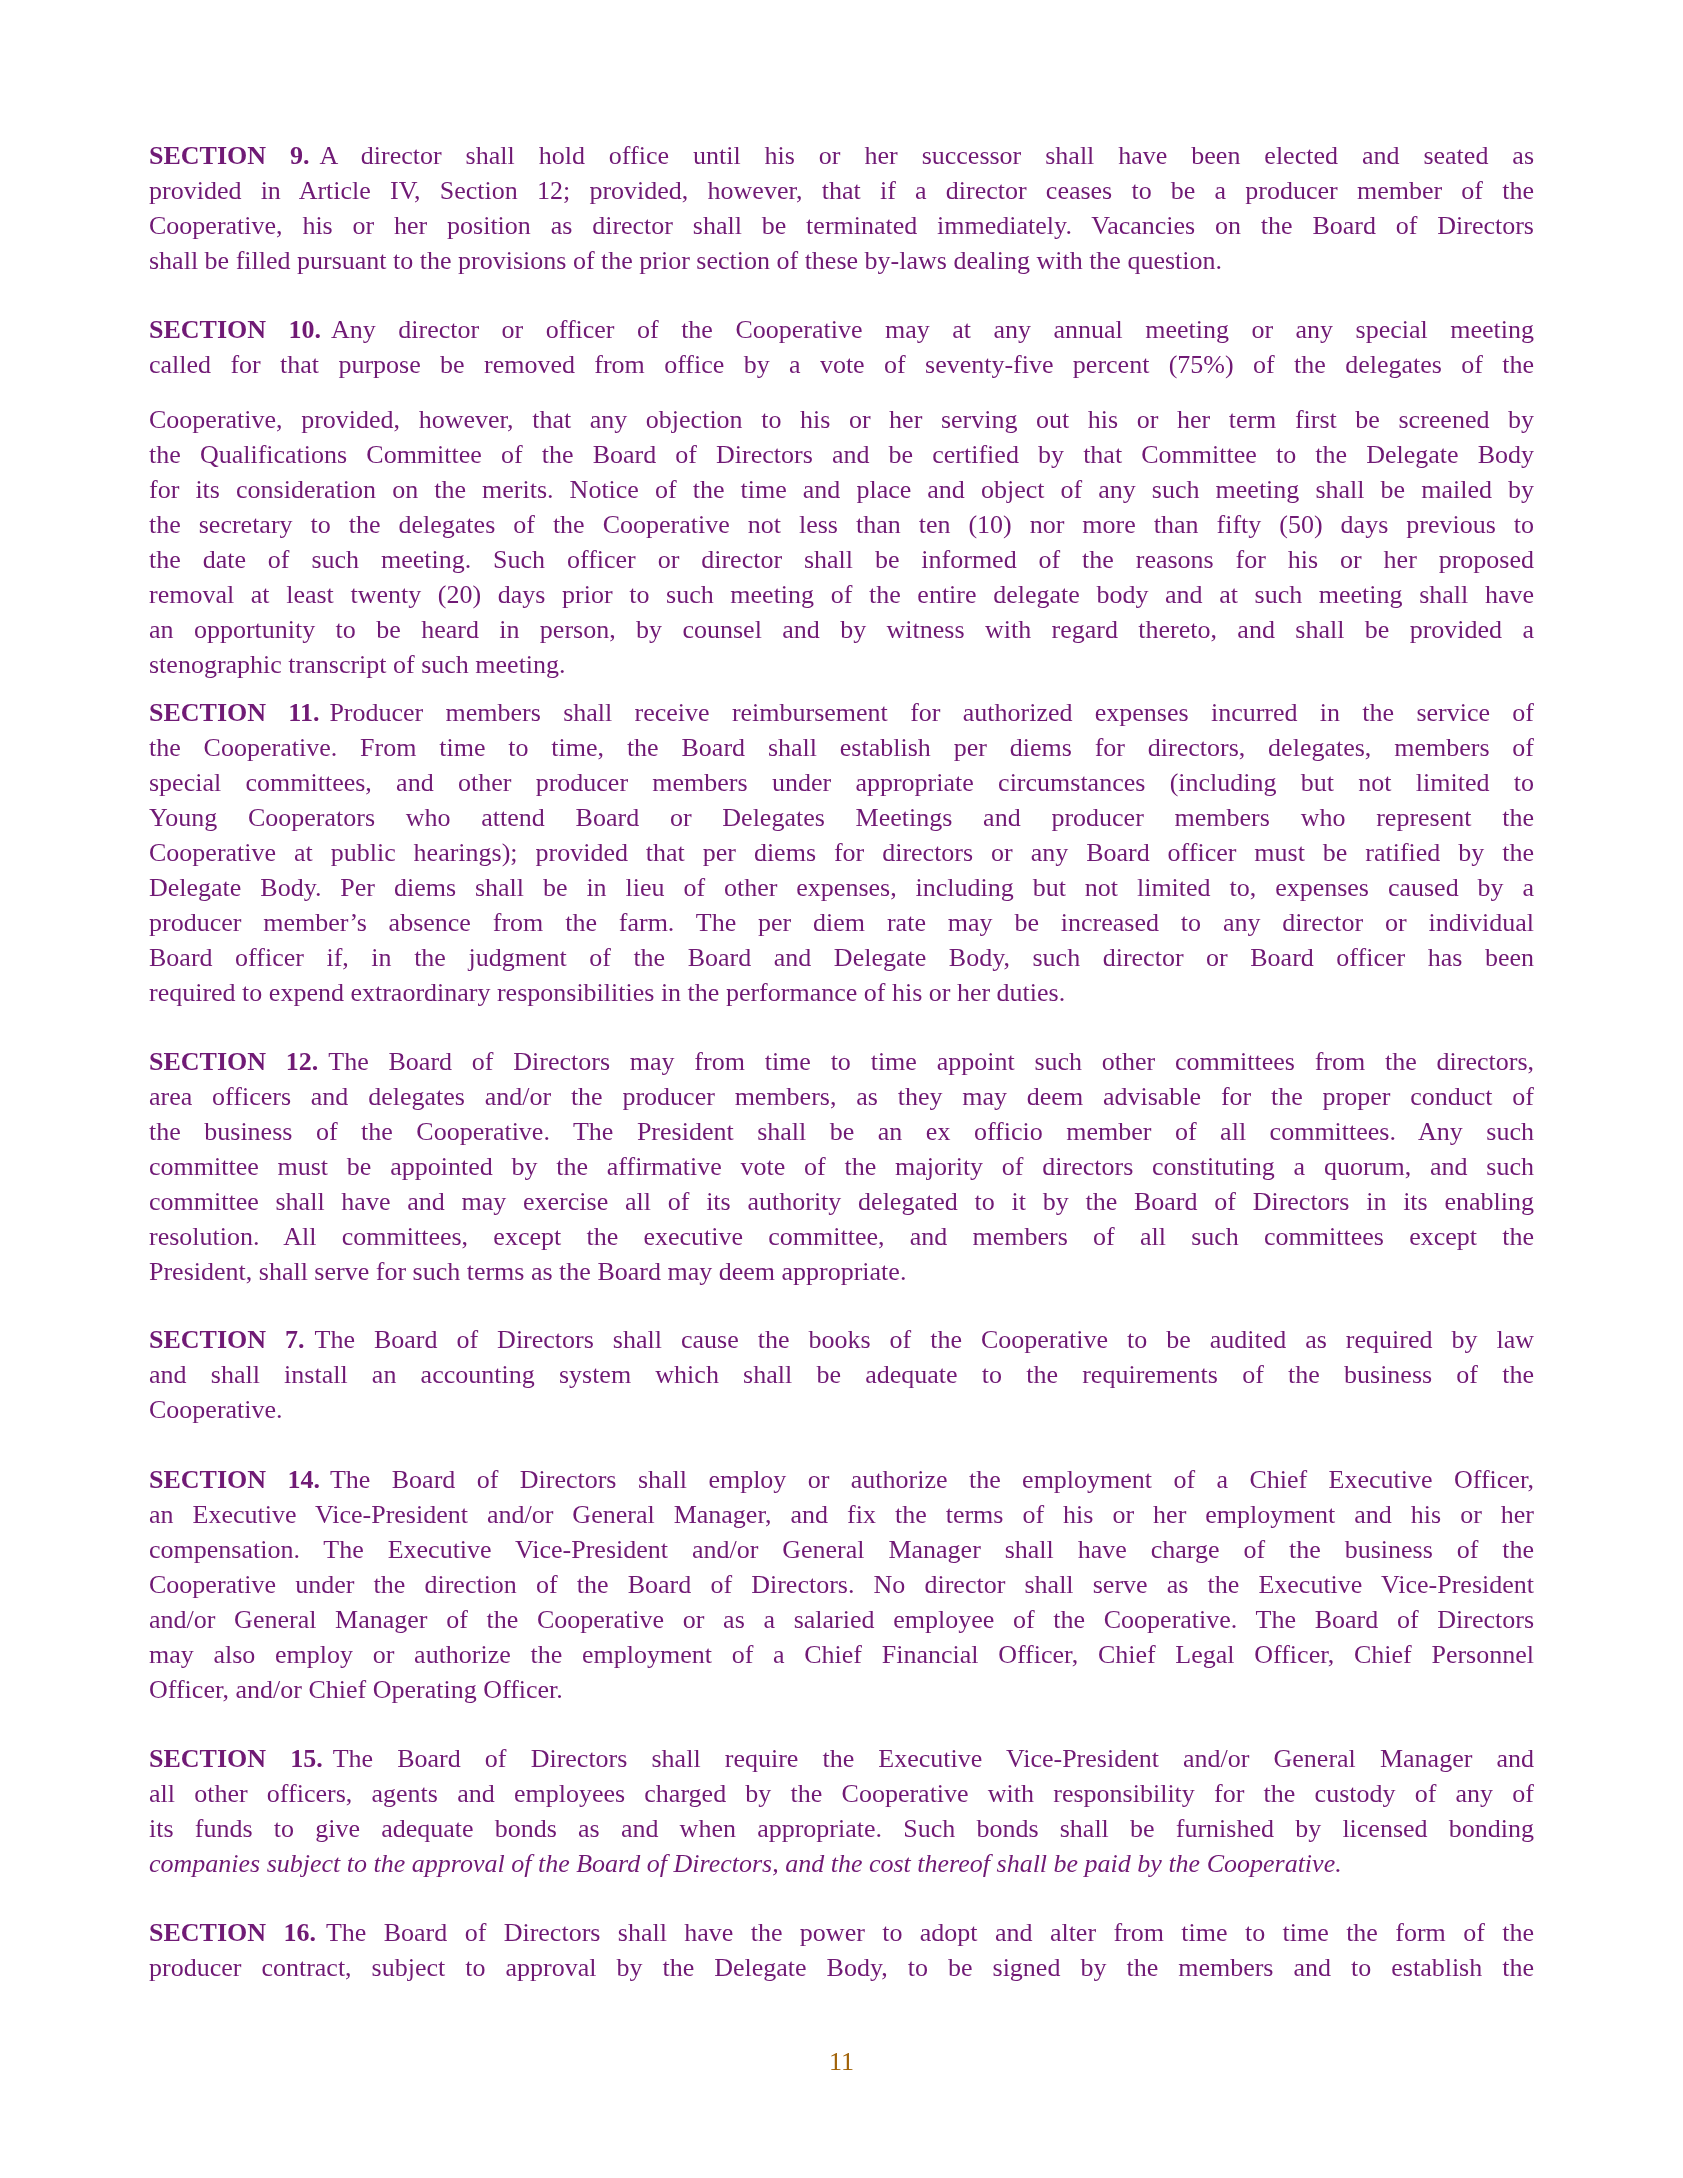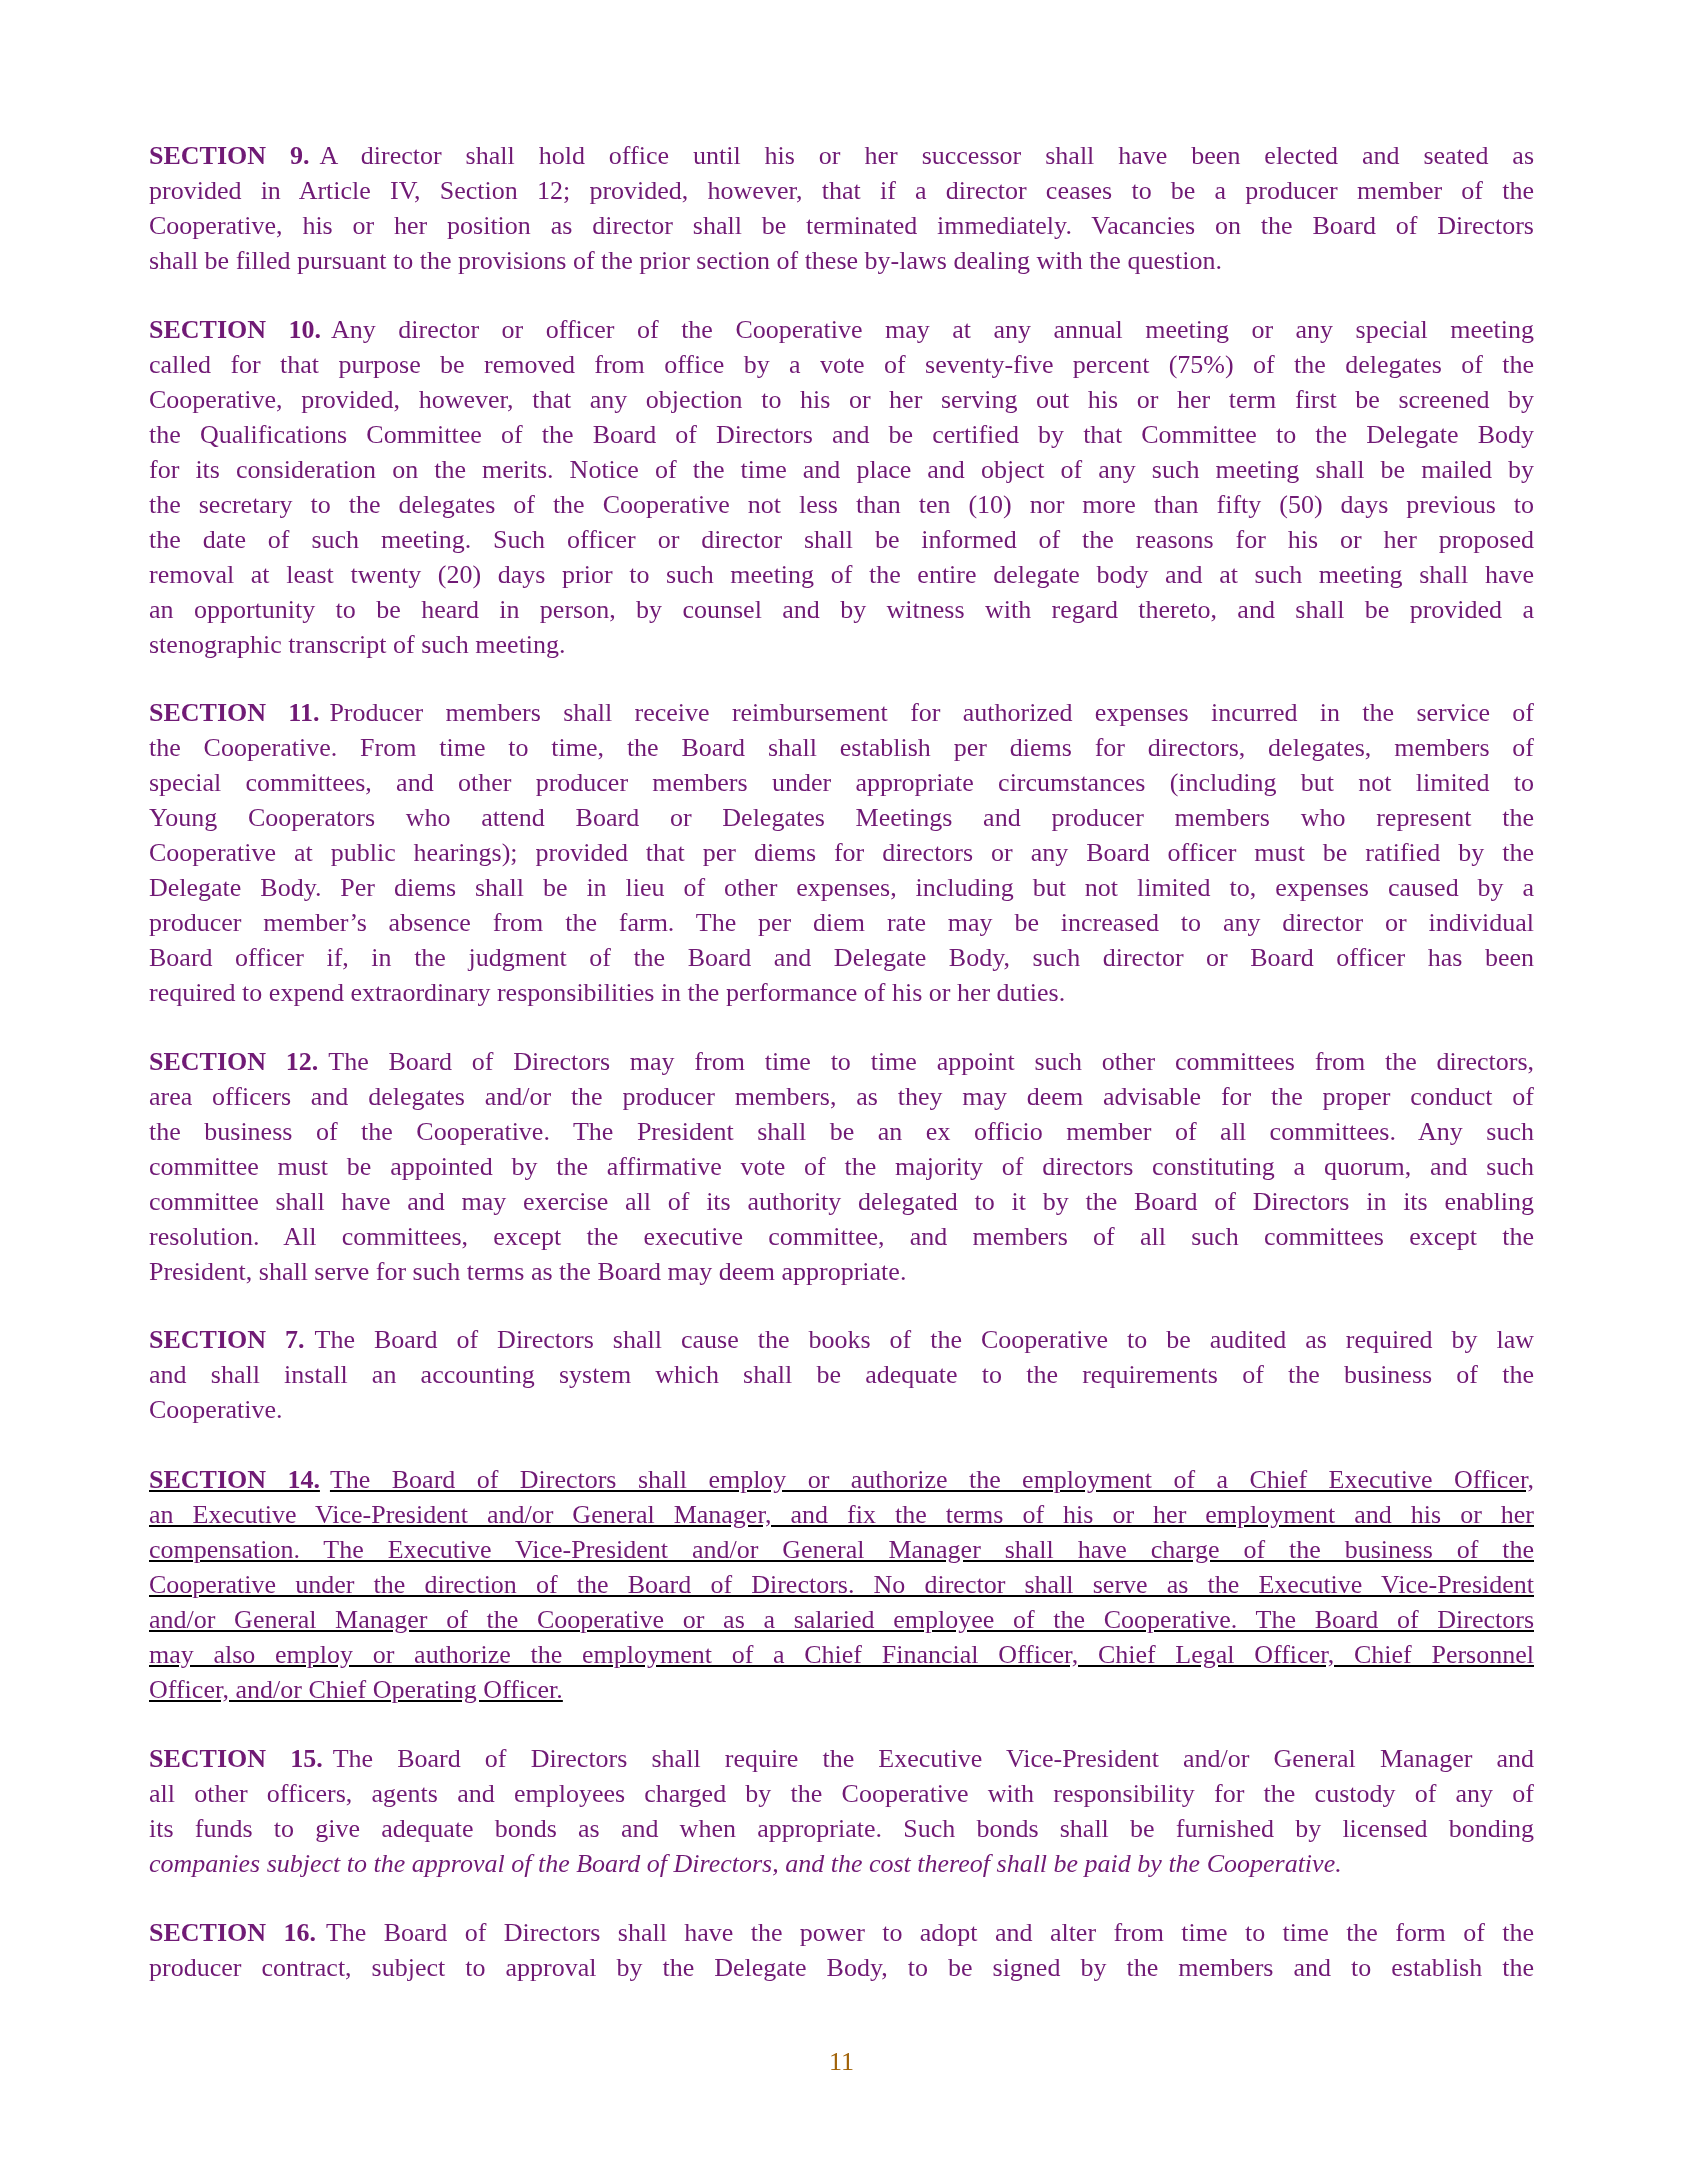--- a/index.html
+++ b/index.html
@@ -31,21 +31,21 @@
   <div id="sections">
       <div class="section" style="top: 138px;">
         <div class="line" style="white-space: normal;"><span class="heading">SECTION 9.</span><span>A director shall hold office until his or her successor shall have been elected and seated as</span></div>
         <div class="line" style="white-space: normal;">provided in Article IV, Section 12; provided, however, that if a director ceases to be a producer member of the</div>
         <div class="line" style="white-space: normal;">Cooperative, his or her position as director shall be terminated immediately.  Vacancies on the Board of Directors</div>
         <div class="line last" style="white-space: normal;">shall be filled pursuant to the provisions of the prior section of these by-laws dealing with the question.</div>
       </div>
       <div class="section" style="top: 312px;">
         <div class="line" style="white-space: normal;"><span class="heading">SECTION 10.</span><span>Any director or officer of the Cooperative may at any annual meeting or any special meeting</span></div>
         <div class="line" style="white-space: normal;">called for that purpose be removed from office by a vote of seventy-five percent (75%) of the delegates of the</div>
-        <div class="line" style="white-space: normal;">Cooperative, provided, however, that any objection to his or her serving out his or her term first be screened by</div>
+        <div class="line" style="white-space: normal; margin-top: 20px;">Cooperative, provided, however, that any objection to his or her serving out his or her term first be screened by</div>
         <div class="line" style="white-space: normal;">the Qualifications Committee of the Board of Directors and be certified by that Committee to the Delegate Body</div>
         <div class="line" style="white-space: normal;">for its consideration on the merits.  Notice of the time and place and object of any such meeting shall be mailed by</div>
         <div class="line" style="white-space: normal;">the secretary to the delegates of the Cooperative not less than ten (10) nor more than fifty (50) days previous to</div>
         <div class="line" style="white-space: normal;">the date of such meeting.  Such officer or director shall be informed of the reasons for his or her proposed</div>
         <div class="line" style="white-space: normal;">removal at least twenty (20) days prior to such meeting of the entire delegate body and at such meeting shall have</div>
         <div class="line" style="white-space: normal;">an opportunity to be heard in person, by counsel and by witness with regard thereto, and shall be provided a</div>
         <div class="line last" style="white-space: normal;">stenographic transcript of such meeting.</div>
       </div>
       <div class="section" style="top: 695px;">
         <div class="line" style="white-space: normal;"><span class="heading">SECTION 11.</span><span>Producer members shall receive reimbursement for authorized expenses incurred in the service of</span></div>
@@ -65,21 +65,21 @@
         <div class="line" style="white-space: normal;">committee must be appointed by the affirmative vote of the majority of directors constituting a quorum, and such</div>
         <div class="line" style="white-space: normal;">committee shall have and may exercise all of its authority delegated to it by the Board of Directors in its enabling</div>
         <div class="line" style="white-space: normal;">resolution. All committees, except the executive committee, and members of all such committees except the</div>
         <div class="line last" style="white-space: normal;">President, shall serve for such terms as the Board may deem appropriate.</div>
       </div>
       <div class="section" style="top: 1322px;">
         <div class="line" style="white-space: normal;"><span class="heading">SECTION 7.</span><span>The Board of Directors shall cause the books of the Cooperative to be audited as required by law</span></div>
         <div class="line" style="white-space: normal;">and shall install an accounting system which shall be adequate to the requirements of the business of the</div>
         <div class="line last" style="white-space: normal;">Cooperative.</div>
       </div>
-      <div class="section" style="top: 1462px; text-decoration: underline;">
+      <div class="section" style="top: 1462px;">
         <div class="line" style="white-space: normal;"><span class="heading">SECTION 14.</span><span>The Board of Directors shall employ or authorize the employment of a Chief Executive Officer,</span></div>
         <div class="line" style="white-space: normal;">an Executive Vice-President and/or General Manager, and fix the terms of his or her employment and his or her</div>
         <div class="line" style="white-space: normal;">compensation.  The Executive Vice-President and/or General Manager shall have charge of the business of the</div>
         <div class="line" style="white-space: normal;">Cooperative under the direction of the Board of Directors.  No director shall serve as the Executive Vice-President</div>
         <div class="line" style="white-space: normal;">and/or General Manager of the Cooperative or as a salaried employee of the Cooperative.  The Board of Directors</div>
         <div class="line" style="white-space: normal;">may also employ or authorize the employment of a Chief Financial Officer, Chief Legal Officer, Chief Personnel</div>
         <div class="line last" style="white-space: normal;">Officer, and/or Chief Operating Officer.</div>
       </div>
       <div class="section" style="top: 1741px;">
         <div class="line" style="white-space: normal;"><span class="heading">SECTION 15.</span><span>The Board of Directors shall require the Executive Vice-President and/or General Manager and</span></div>

